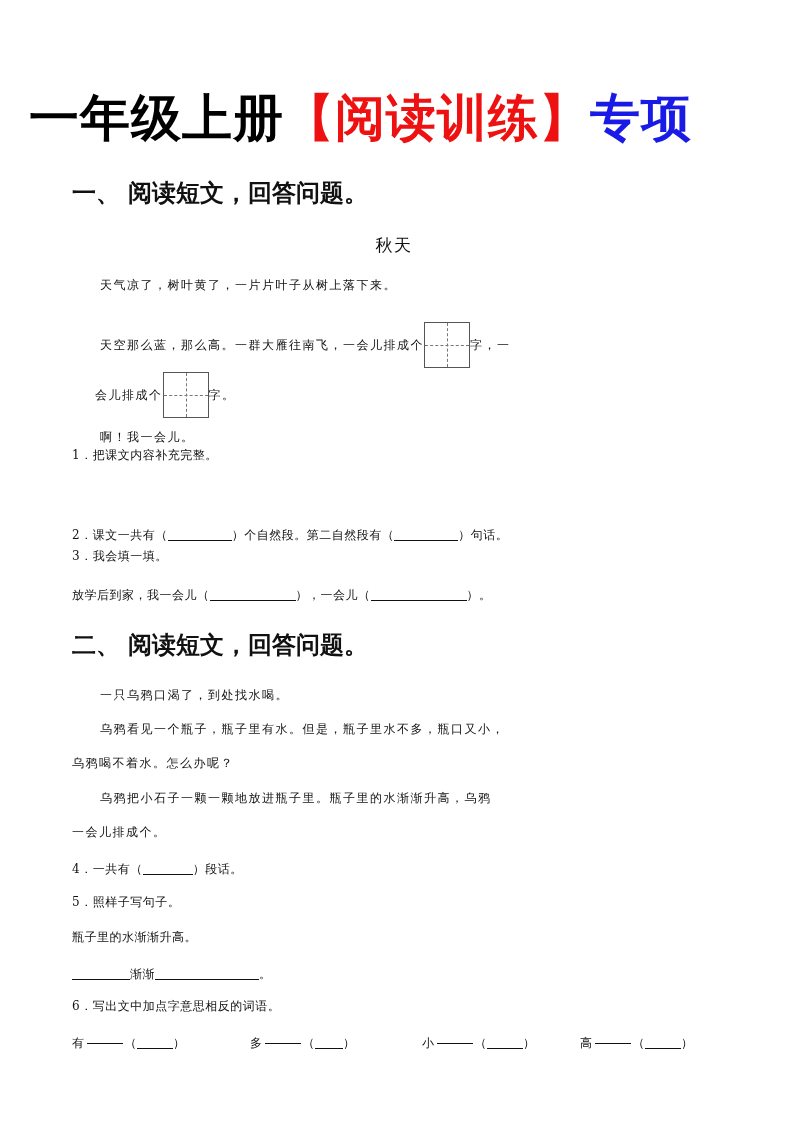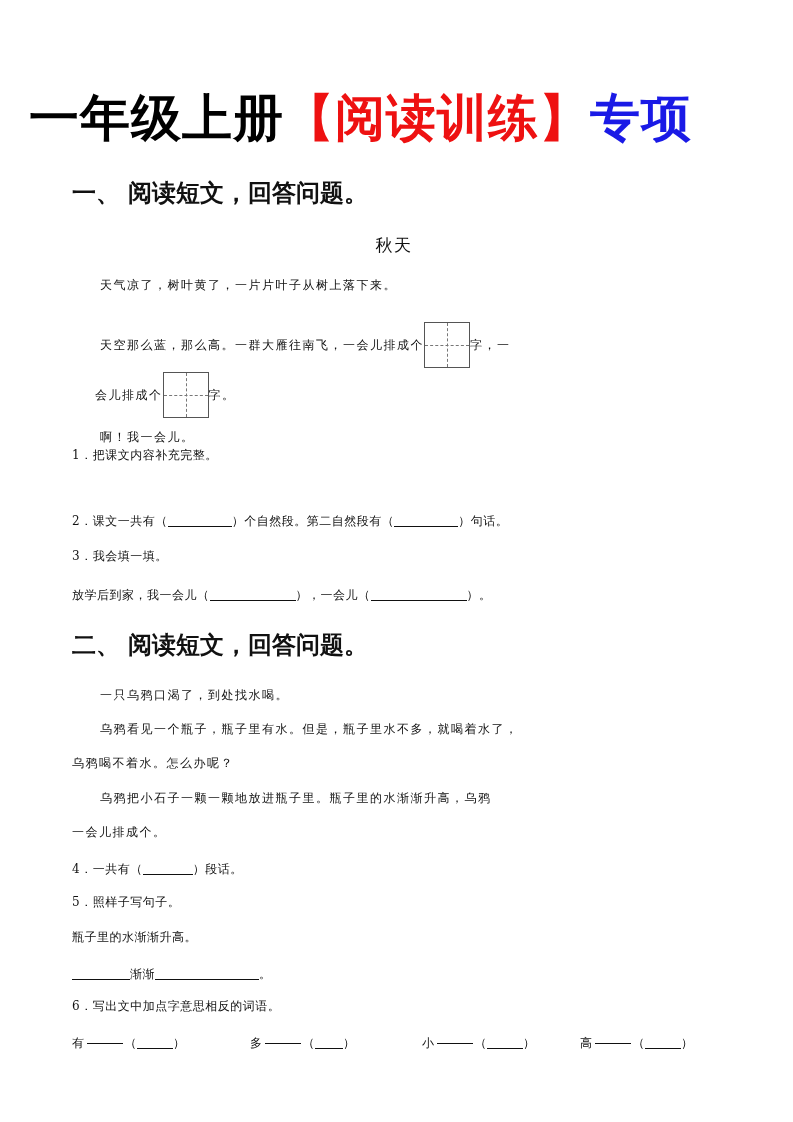--- a/index.html
+++ b/index.html
@@ -70,36 +70,36 @@
 </div>
 
 <div class="line" style="left:80px; top:372px;margin-left:15px;">
   <span>会儿排成个</span><span class="tzg"></span><span>字。</span>
 </div>
 
 <div class="line" style="left:100px; top:424px;">啊！我一会儿。</div>
 
 <div class="line q" style="left:72px; top:442px;">1．把课文内容补充完整。</div>
 
-<div class="line q" style="left:72px; top:506px;">
+<div class="line q" style="left:72px; top:520px;">
   <span>2．课文一共有（</span><span class="blank" style="width:64px;"></span><span>）个自然段。第二自然段有（</span><span class="blank" style="width:64px;"></span><span>）句话。</span>
 </div>
 
 <div class="line q" style="left:72px; top:543px;">3．我会填一填。</div>
 
 <div class="line q" style="left:72px; top:580px;">
   <span>放学后到家，我一会儿（</span><span class="blank" style="width:86px;"></span><span>），一会儿（</span><span class="blank" style="width:96px;"></span><span>）。</span>
 </div>
 
 <div class="heading" style="top:632px;">
   <span class="num">二、</span><span>阅读短文，回答问题。</span>
 </div>
 
 <div class="line" style="left:100px; top:682px;">一只乌鸦口渴了，到处找水喝。</div>
-<div class="line" style="left:100px; top:716px;">乌鸦看见一个瓶子，瓶子里有水。但是，瓶子里水不多，就喝着水了，</div>
+<div class="line" style="left:100px; top:716px;">乌鸦看见一个瓶子，瓶子里有水。但是，瓶子里水不多，瓶口又小，</div>
 <div class="line" style="left:72px; top:750px;">乌鸦喝不着水。怎么办呢？</div>
 <div class="line" style="left:100px; top:785px;">乌鸦把小石子一颗一颗地放进瓶子里。瓶子里的水渐渐升高，乌鸦</div>
 <div class="line" style="left:72px; top:819px;">一会儿排成个。</div>
 
 <div class="line q" style="left:72px; top:854px;">
   <span>4．一共有（</span><span class="blank" style="width:50px;"></span><span>）段话。</span>
 </div>
 
 <div class="line q" style="left:72px; top:889px;text-align:center;">5．照样子写句子。</div>
 <div class="line q" style="left:72px; top:924px;">瓶子里的水渐渐升高。</div>

